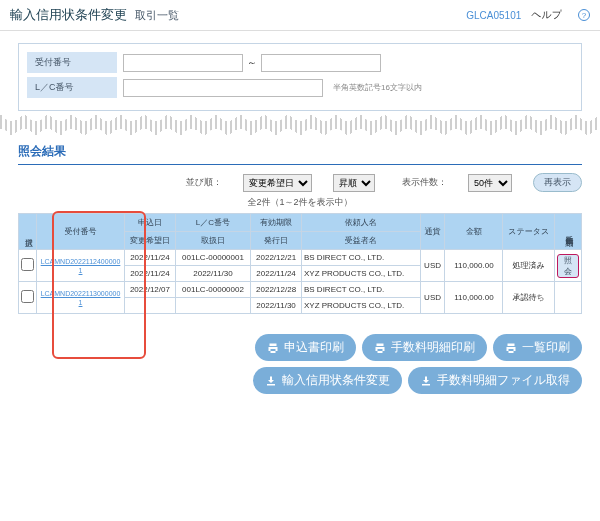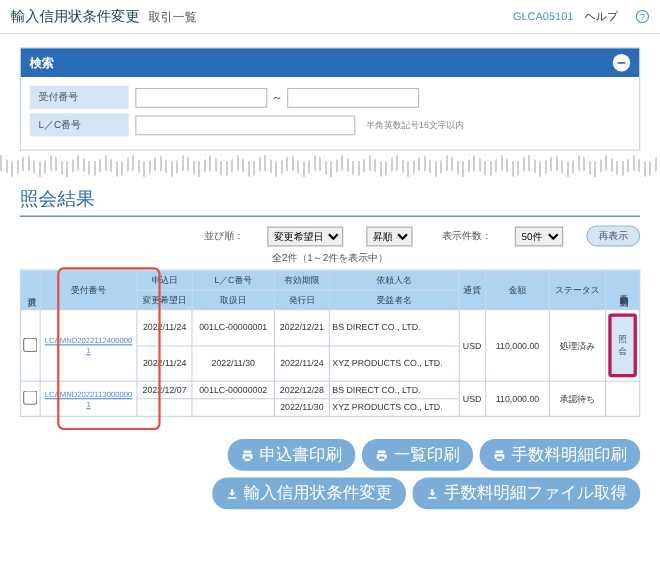--- a/index.html
+++ b/index.html
@@ -17,37 +17,37 @@
 .panel{border:1px solid #c5d5e5}
 .phd{background:#2b6cb8;color:#fff;padding:5px 8px;display:flex;justify-content:space-between;align-items:center;font-size:11px;font-weight:bold}
 .tog{width:16px;height:16px;background:#fff;border-radius:50%;display:flex;align-items:center;justify-content:center;color:#2b6cb8;font-weight:bold;font-size:14px;line-height:1}
 .pbody{padding:8px}
 .srow{display:flex;align-items:center;margin-bottom:4px}
 .slbl{background:#d5e5f5;padding:4px 8px;width:90px;font-size:9px;color:#456}
 .sinp{display:flex;align-items:center;gap:4px;padding-left:6px;flex:1}
 .sinp input{border:1px solid #bbb;padding:2px 4px;font-size:9px;width:120px;height:18px}
 .hint{font-size:8px;color:#888;margin-left:6px}
 .wavy{height:20px;margin:4px -18px;background:repeating-linear-gradient(90deg,#bbb 0 2px,transparent 2px 5px);-webkit-mask:radial-gradient(12px at 50% -6px,transparent 98%,#000) 0/24px,radial-gradient(12px at 50% calc(100% + 6px),transparent 98%,#000) 12px/24px;mask-composite:intersect;opacity:.7}
-.sec{font-size:17px;font-weight:normal;color:#2b6cb8;border-bottom:1px solid #2b6cb8;padding:4px 0;margin-bottom:8px}
+.sec{font-size:12px;font-weight:bold;color:#2b6cb8;border-bottom:1px solid #2b6cb8;padding:4px 0;margin-bottom:8px}
 .ctrls{display:flex;justify-content:flex-end;align-items:center;gap:21px;font-size:9px;color:#555;margin-bottom:4px}
 .ctrls select{border:1px solid #aaa;font-size:9px;padding:1px;height:18px}
 .rbtn{background:#d5e5f5;border:1px solid #9bc;border-radius:10px;padding:2px 10px;font-size:9px;color:#456;cursor:pointer}
 .cnt{text-align:center;font-size:9px;color:#555;margin-bottom:4px}
 .tbl{width:100%;border-collapse:collapse;font-size:8px}
 .tbl th,.tbl td{border:1px solid #c5d5e5;padding:3px 2px;text-align:center;vertical-align:middle}
 .tbl th{background:#aed4f2;color:#345;font-weight:normal}
 .tbl td{background:#fff}
 .hl{position:absolute;border:2px solid #e74c3c;border-radius:6px;pointer-events:none}
 .tblwrap{position:relative}
 .lnk{color:#4a8fd6;text-decoration:underline;word-break:break-all;font-size:7px}
 .amt{text-align:right;padding-right:4px}
-.mb{background:#d5e5f5;border:3px solid #be185d;border-radius:3px;padding:15px 6px;font-size:8px;color:#456;cursor:pointer}
+.mb{background:#d5e5f5;border:1px solid #be185d;border-radius:3px;padding:0 6px;font-size:8px;color:#456;cursor:pointer}
 .btns{display:flex;flex-direction:column;align-items:flex-end;gap:6px;margin-top:20px}
 .brow{display:flex;gap:6px}
-.pbtn{background:#7aaed9;color:#fff;border:none;border-radius:14px;padding:5px 12px;font-size:15px;display:flex;align-items:center;gap:5px;cursor:pointer}
+.pbtn{background:#7aaed9;color:#fff;border:none;border-radius:14px;padding:5px 12px;font-size:12px;display:flex;align-items:center;gap:5px;cursor:pointer}
 .ic{width:12px;height:12px;fill:#fff}
 .wm{writing-mode:vertical-rl;font-size:8px;letter-spacing:1px}
 </style>
 </head>
 <body>
 
 <div class="hdr">
   <div class="hdr-l">
     <span class="ttl">輸入信用状条件変更</span>
     <span class="sub">取引一覧</span>
@@ -57,24 +57,20 @@
     <span class="hlp">
         <span>ヘルプ</span>
         <span class="q">?</span>
       </span>
   </div>
 </div>
 
 <div class="main">
 
   <div class="panel">
-    <div class="phd">
-      <span>検索</span>
-      <span class="tog">−</span>
-    </div>
     <div class="pbody">
       <div class="srow">
         <div class="slbl">受付番号</div>
         <div class="sinp">
           <input style="">
           <span>～</span>
           <input style="">
         </div>
       </div>
       <div class="srow">
@@ -171,27 +167,27 @@
       <button class="pbtn">
           <svg class="ic" viewBox="0 0 24 24">
             <path d="M19 8H5V3h14v5zm2 2H3v8h4v4h10v-4h4v-8zM7 18v-4h10v4H7z"></path>
           </svg>
           <span>申込書印刷</span>
         </button>
       <button class="pbtn">
           <svg class="ic" viewBox="0 0 24 24">
             <path d="M19 8H5V3h14v5zm2 2H3v8h4v4h10v-4h4v-8zM7 18v-4h10v4H7z"></path>
           </svg>
+          <span>手数料明細印刷</span>
+        </button>
+      <button class="pbtn">
+          <svg class="ic" viewBox="0 0 24 24">
+            <path d="M19 8H5V3h14v5zm2 2H3v8h4v4h10v-4h4v-8zM7 18v-4h10v4H7z"></path>
+          </svg>
           <span>一覧印刷</span>
-        </button>
-      <button class="pbtn">
-          <svg class="ic" viewBox="0 0 24 24">
-            <path d="M19 8H5V3h14v5zm2 2H3v8h4v4h10v-4h4v-8zM7 18v-4h10v4H7z"></path>
-          </svg>
-          <span>手数料明細印刷</span>
         </button>
     </div>
     <div class="brow">
       <button class="pbtn">
           <svg class="ic" viewBox="0 0 24 24">
             <path d="M12 16l-6-6h4V3h4v7h4l-6 6zm-8 2h16v3H4v-3z"></path>
           </svg>
           <span>輸入信用状条件変更</span>
         </button>
       <button class="pbtn">

